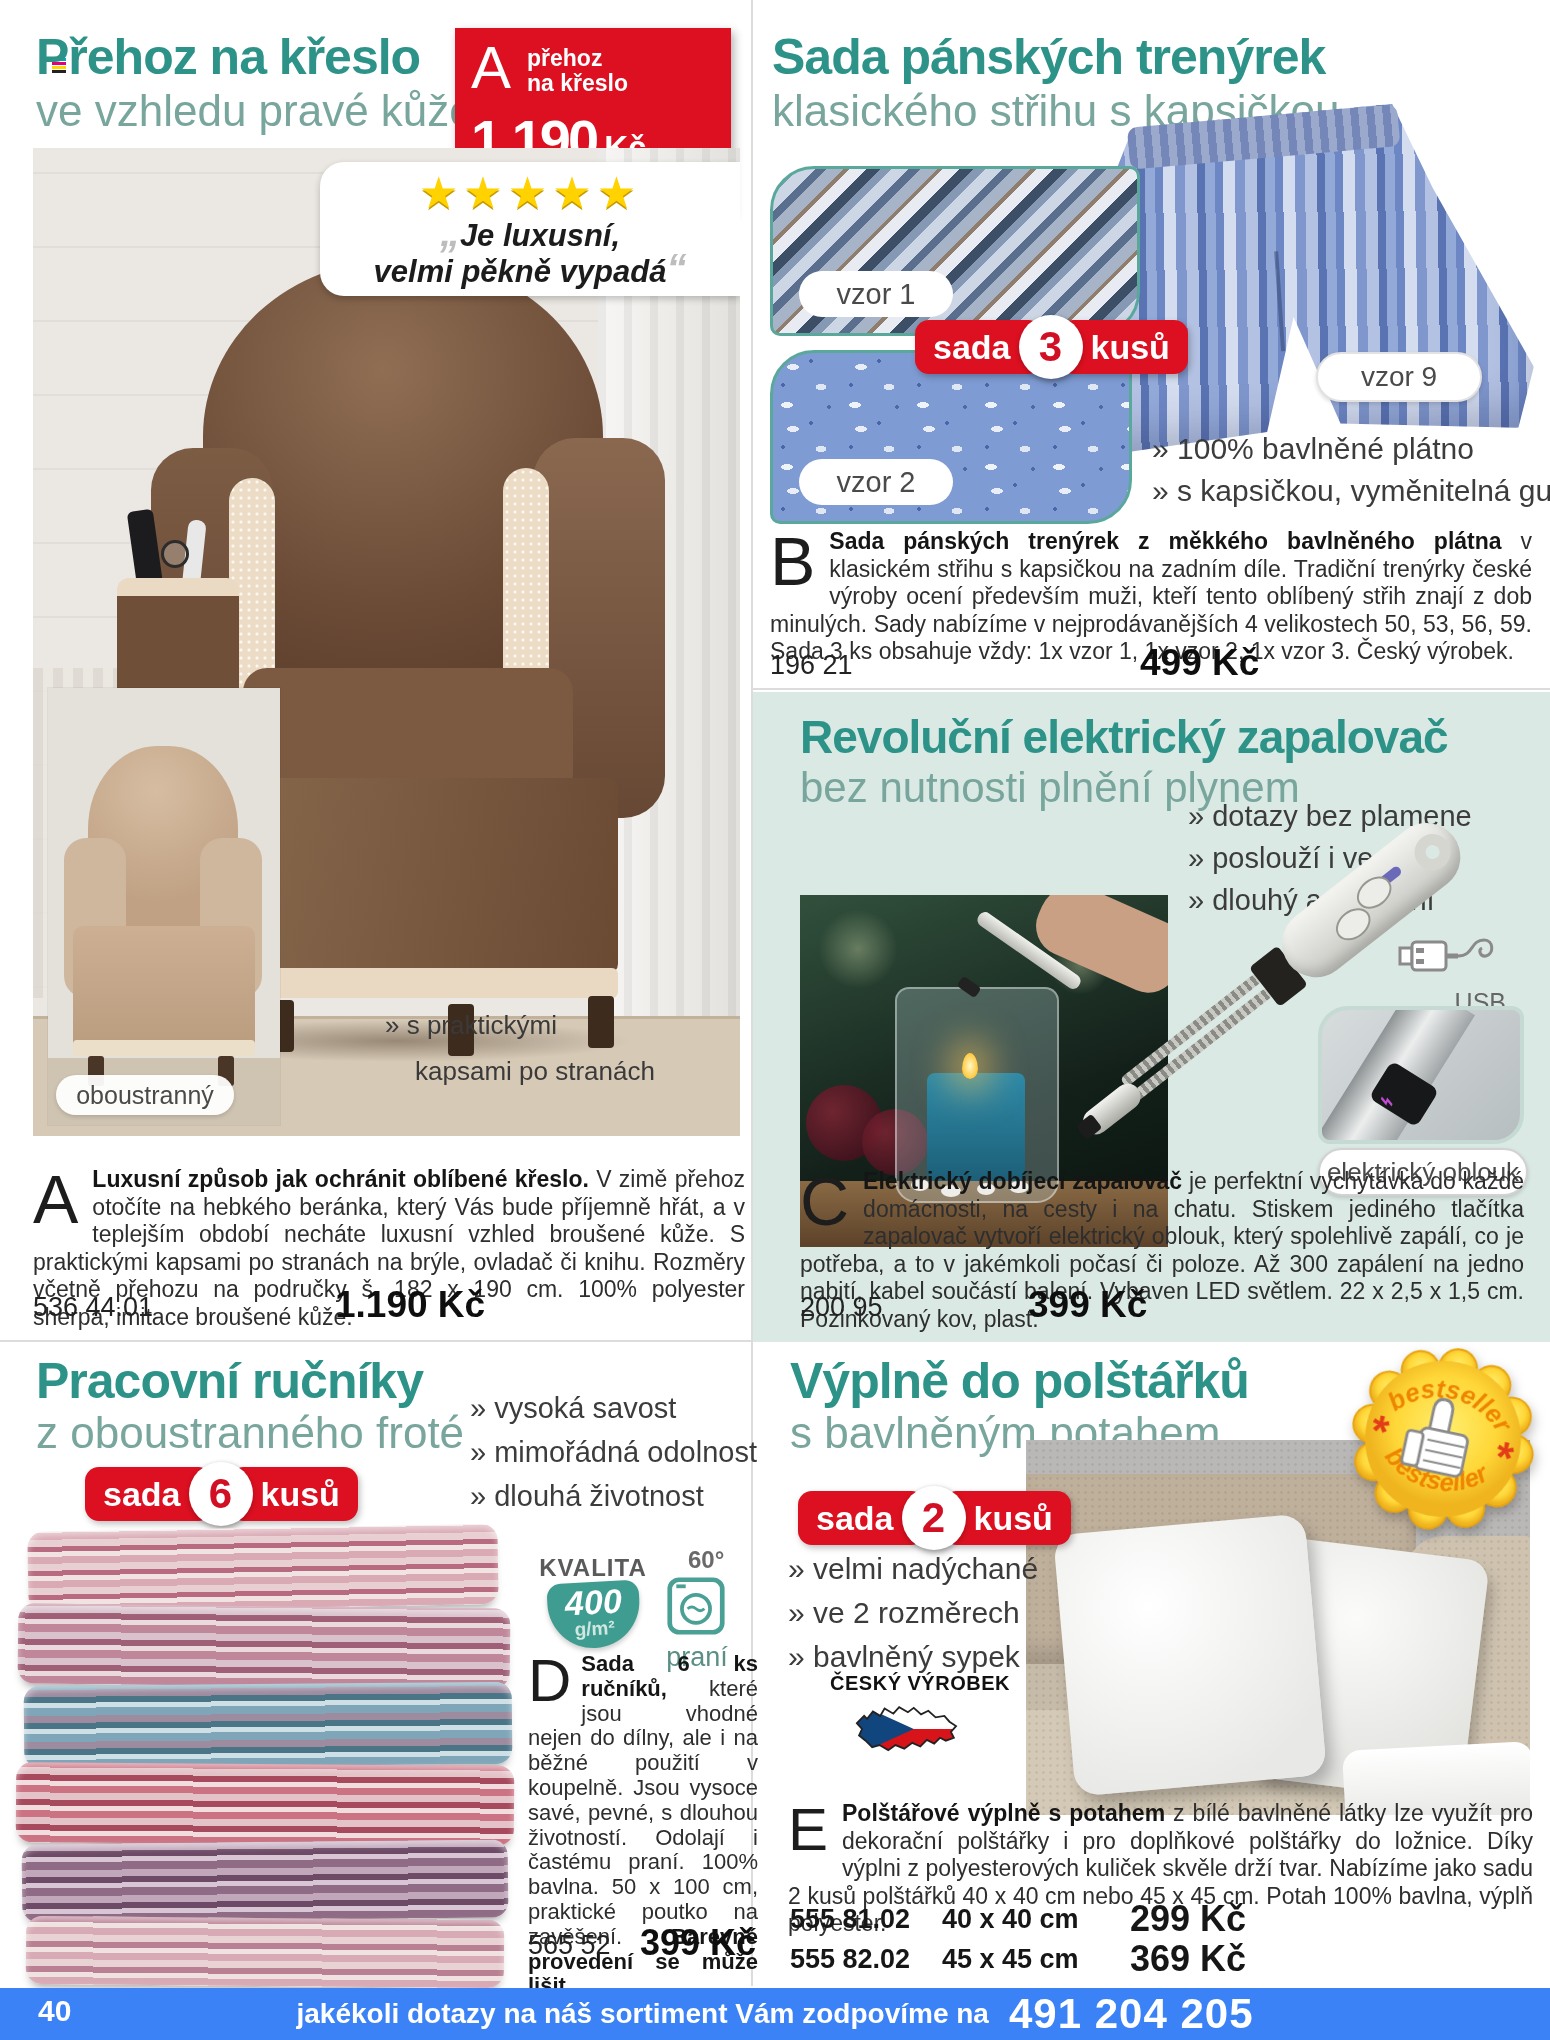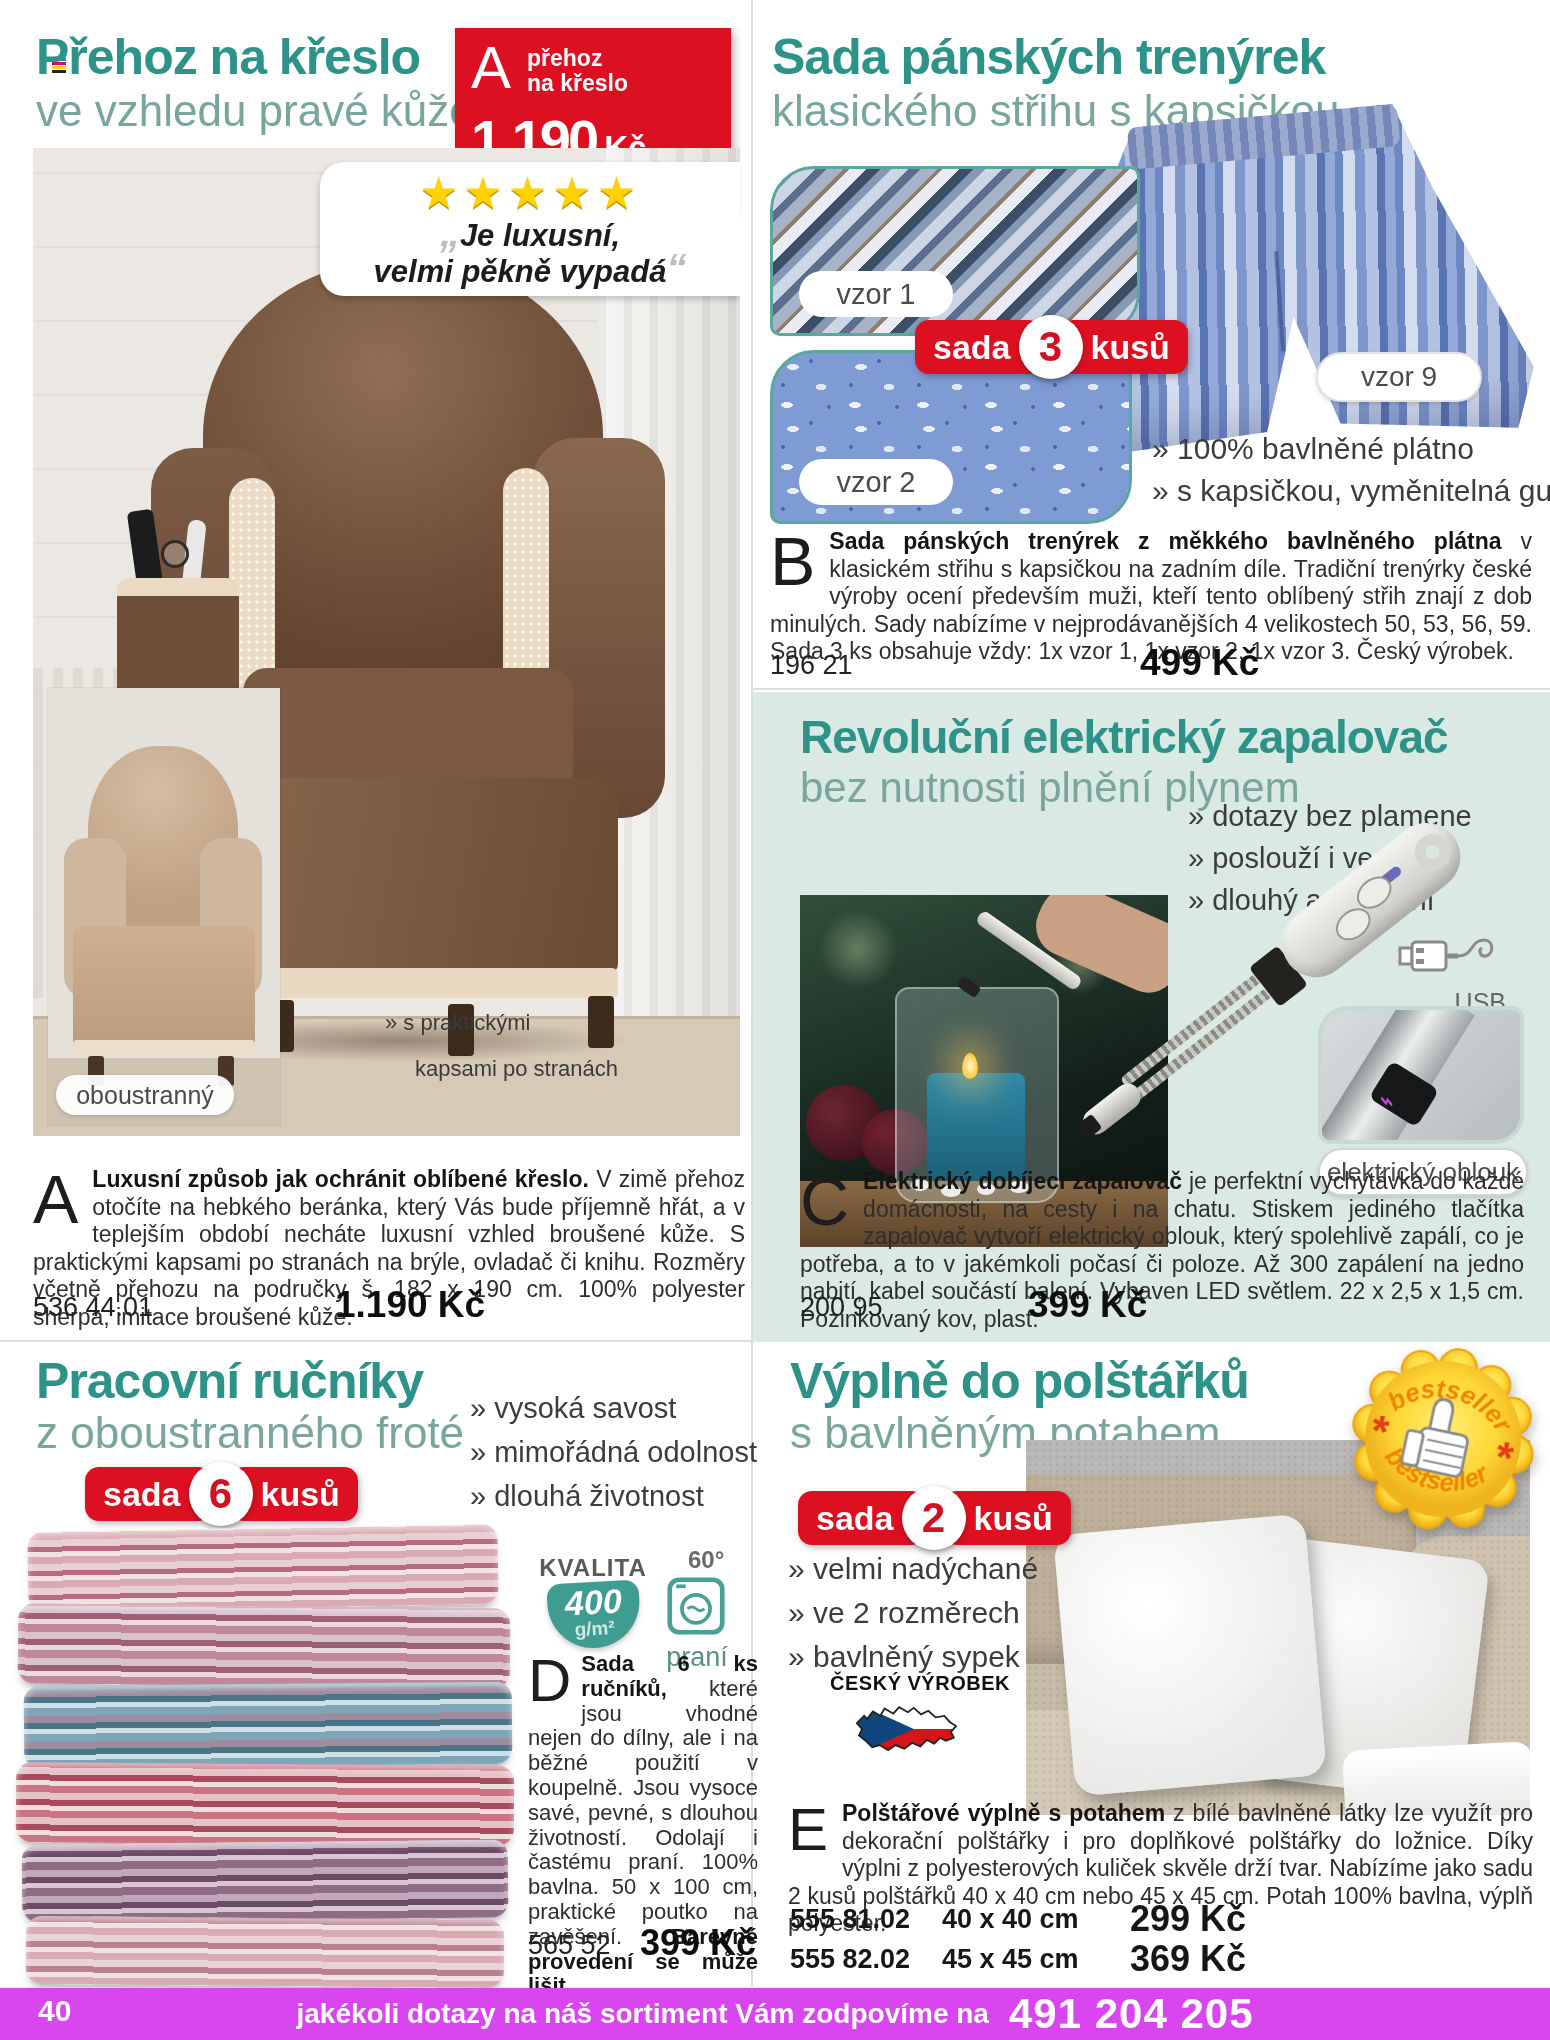--- a/index.html
+++ b/index.html
@@ -70,21 +70,21 @@
 
   
   .insetA{position:absolute;left:15px;top:540px;width:232px;height:437px;background:#e4e1db;overflow:hidden;box-shadow:0 0 0 1px rgba(0,0,0,0.05);}
   .insetA .floor{position:absolute;left:0;top:370px;width:232px;height:67px;background:#cfc4b2;border:none;}
   .mini-back{position:absolute;left:40px;top:58px;width:150px;height:180px;border-radius:46% 46% 10% 10%;background:radial-gradient(circle at 45% 25%,#d6bda2,#c0a184 70%);}
   .mini-arm{position:absolute;top:150px;width:62px;height:160px;border-radius:22px;background:#cfb79d;}
   .mini-skirt{position:absolute;left:25px;top:238px;width:182px;height:128px;border-radius:10px;background:linear-gradient(#cdb093,#b99b7e);}
   .mini-sherpa{position:absolute;left:25px;top:352px;width:182px;height:16px;background:#ecdfc9;border-radius:4px;}
   .mini-leg{position:absolute;width:16px;height:30px;background:#4a3626;border-radius:3px;top:368px;}
 
-  .featA{position:absolute;font-size:22px;color:#3a3a3a;white-space:nowrap;}
+  .featA{position:absolute;font-size:26px;color:#3a3a3a;white-space:nowrap;}
 
   
   .swatch{position:absolute;border:3px solid #5aa89c;border-radius:44px 10px 44px 10px;overflow:hidden;box-sizing:border-box;}
   .sw1{left:770px;top:166px;width:370px;height:170px;background:repeating-linear-gradient(135deg,#3d4f66 0 10px,#8598b4 10px 18px,#cdd6e4 18px 30px,#5a6f8e 30px 38px,#a7b4c8 38px 50px,#8f7d6e 50px 54px,#e8ecf2 54px 66px);}
   .sw2{left:770px;top:350px;width:362px;height:174px;background-color:#7e9bd3;background-image:radial-gradient(ellipse 10px 5px at 20px 14px,#e8edf8 60%,transparent 61%),radial-gradient(ellipse 9px 5px at 48px 34px,#dfe6f4 60%,transparent 61%),radial-gradient(ellipse 10px 5px at 14px 52px,#eef2f9 60%,transparent 61%),radial-gradient(circle 3px at 38px 8px,#4a66a8 60%,transparent 61%),radial-gradient(circle 3px at 10px 32px,#4a66a8 60%,transparent 61%),radial-gradient(circle 3px at 56px 54px,#51699f 60%,transparent 61%);background-size:68px 62px;}
   .sw-pill{left:26px;top:auto;bottom:16px;width:154px;height:46px;font-size:29px;position:absolute;background:#fff;border-radius:24px;display:flex;align-items:center;justify-content:center;color:#4a4a4a;}
 
   
   .boxers{position:absolute;left:1035px;top:112px;width:492px;height:332px;transform:rotate(-4deg);}
   .bx-body{position:absolute;inset:0;clip-path:polygon(22% 2%,75% 0%,82% 26%,100% 82%,96% 100%,60% 95%,52% 62%,45% 96%,8% 100%,1% 86%,13% 30%);background:repeating-linear-gradient(93deg,#93a9d8 0 10px,#6d87c4 10px 18px,#d4ddef 18px 30px,#7f97cd 30px 40px,#b3c1e2 40px 52px,#5a73b2 52px 60px);box-shadow:inset 0 -20px 40px rgba(30,40,80,0.25);}
@@ -163,21 +163,21 @@
   
   .origin-label{position:absolute;left:830px;top:1672px;width:180px;text-align:center;font-size:20px;font-weight:700;color:#111;letter-spacing:0.5px;white-space:nowrap;}
   .origin-map{position:absolute;left:846px;top:1694px;}
 
   
   .erow{position:absolute;font-size:27px;font-weight:700;color:#161616;white-space:nowrap;}
   .erow .sz{position:absolute;left:152px;}
   .erow .pr{position:absolute;left:340px;font-size:36px;top:-6px;}
 
   
-  .footer{position:absolute;left:0;top:1988px;width:1550px;height:52px;background:#d946ef;}
+  .footer{position:absolute;left:0;top:1988px;width:1550px;height:52px;background:#3b82f6;}
   .footer-num{position:absolute;left:38px;top:6px;color:#fff;font-weight:700;font-size:30px;}
   .footer-center{position:absolute;left:0;top:0;width:100%;height:52px;display:flex;align-items:center;justify-content:center;color:#fff;}
   .footer-text{font-size:28px;font-weight:700;}
   .footer-phone{font-size:42px;font-weight:700;margin-left:20px;letter-spacing:1px;}
 
   
   .pmark{position:absolute;left:52px;top:58px;width:14px;}
   .pmark div{height:3px;margin-bottom:1px;}
 </style>
 </head>

